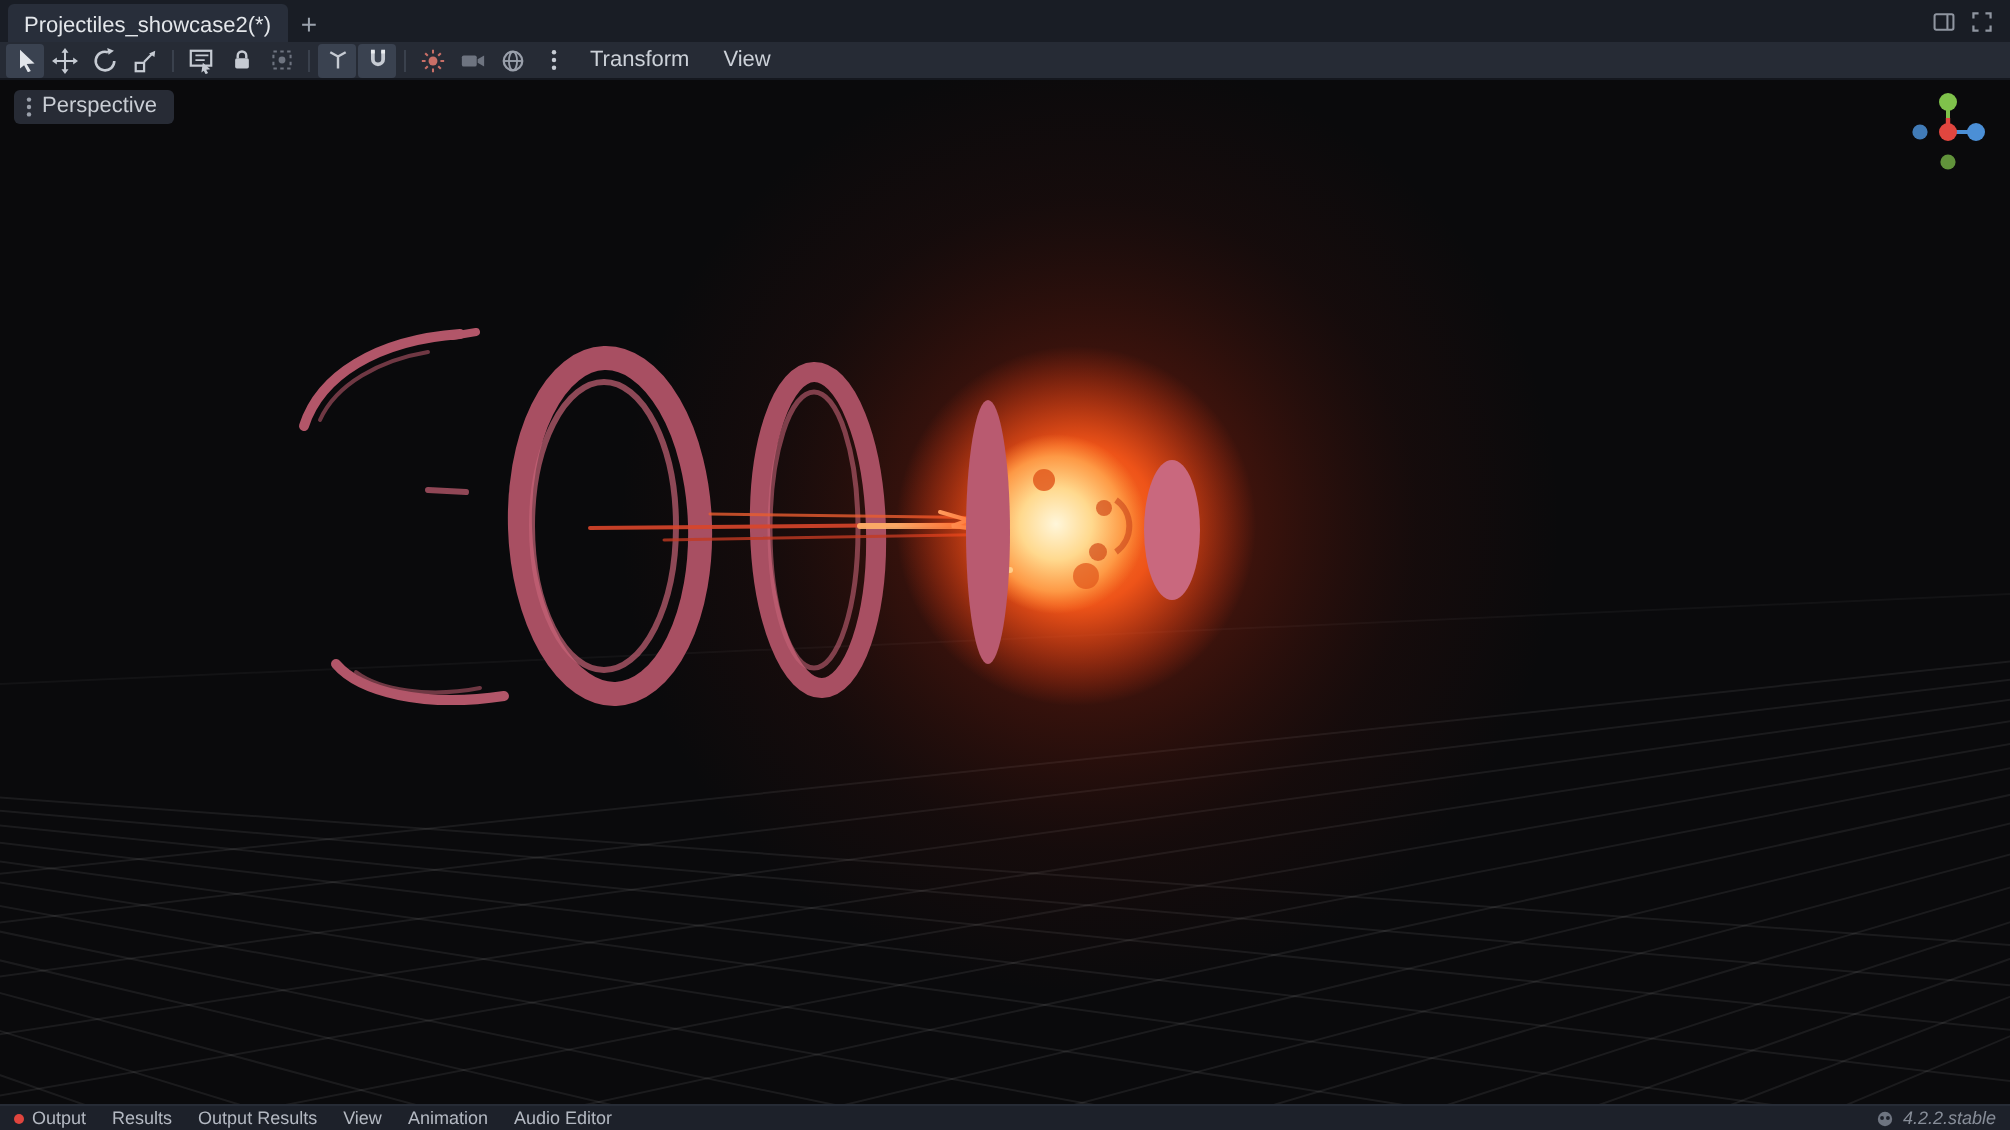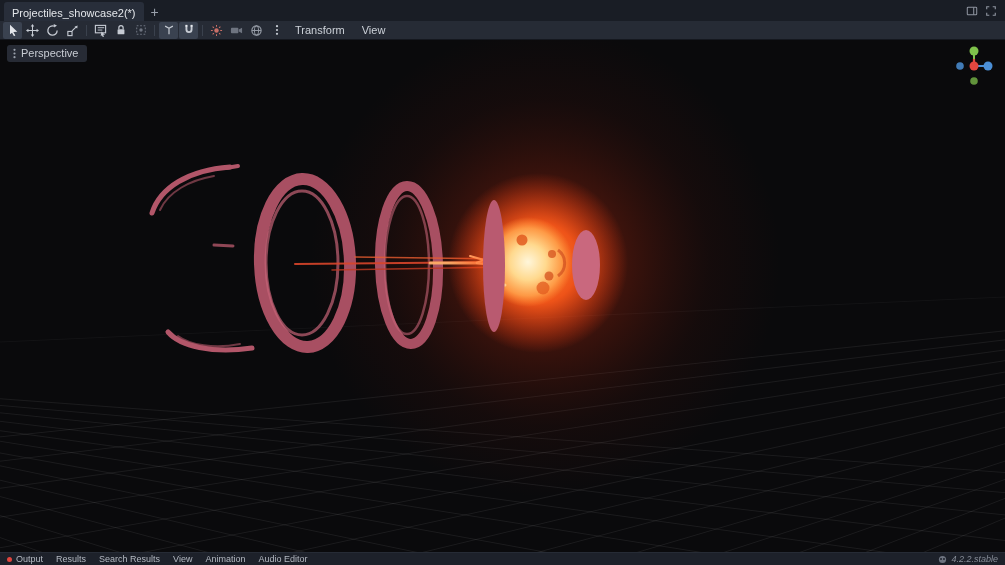--- a/index.html
+++ b/index.html
@@ -282,21 +282,21 @@
 
   <div class="bottombar">
     <div class="bb-item">
       <span class="err-dot"></span>
       <span>Output</span>
     </div>
     <div class="bb-item">
       <span>Results</span>
     </div>
     <div class="bb-item">
-      <span>Search Results</span>
+      <span>Output Results</span>
     </div>
     <div class="bb-item">
       <span>View</span>
     </div>
     <div class="bb-item">
       <span>Animation</span>
     </div>
     <div class="bb-item">
       <span>Audio Editor</span>
     </div>

